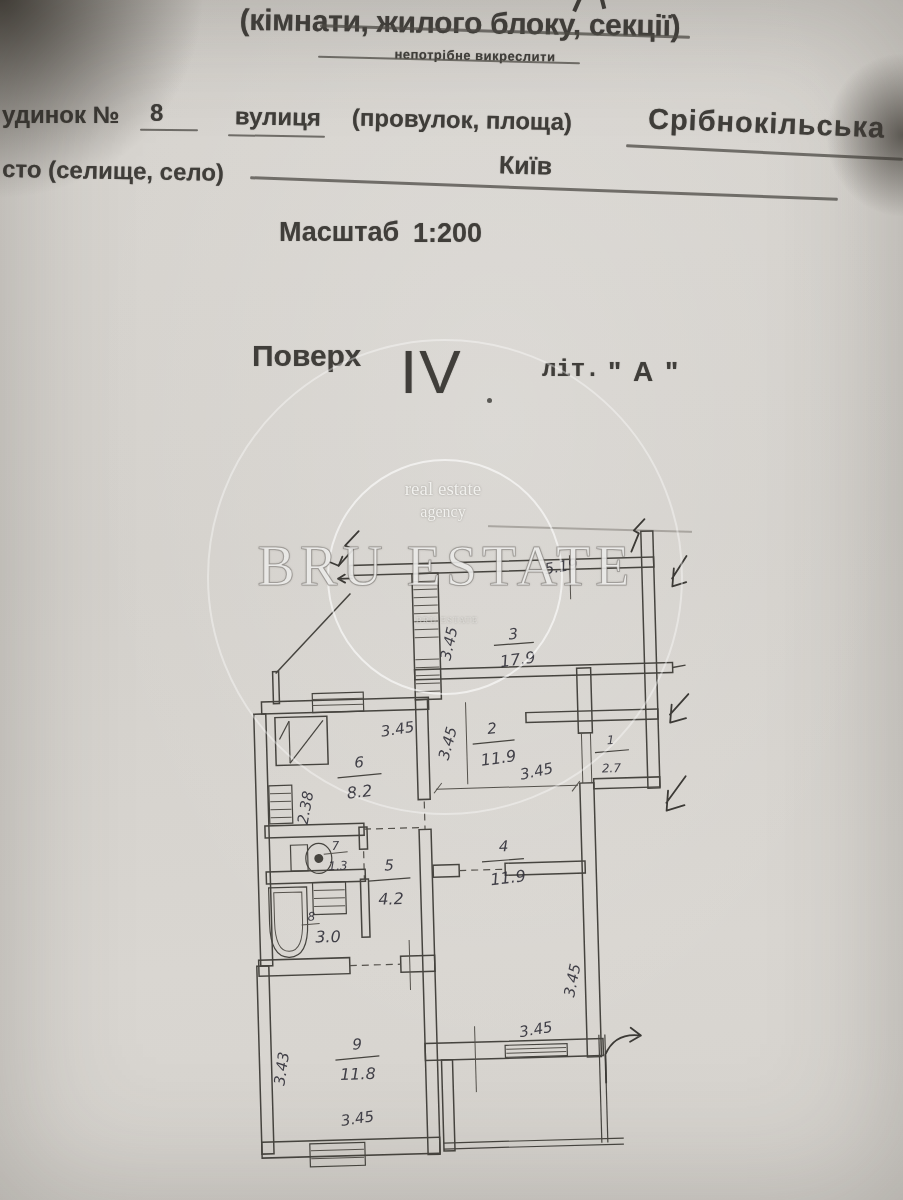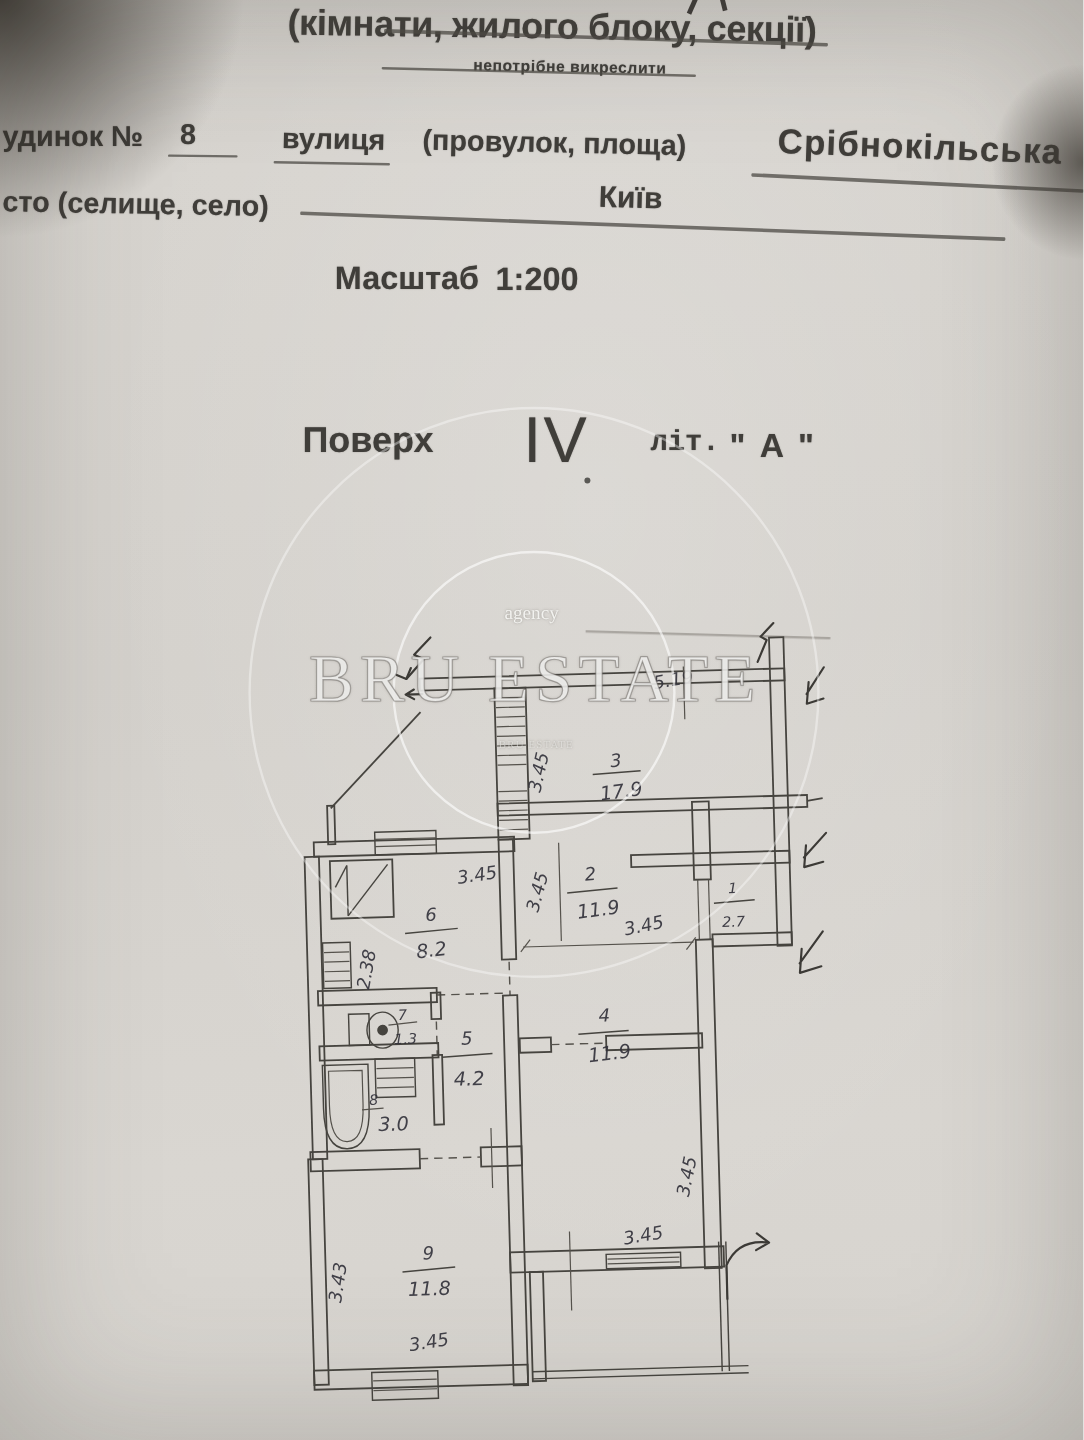--- a/index.html
+++ b/index.html
@@ -65,22 +65,22 @@
   <div class="pt" style="left:648px; top:107px; font-size:29px; font-weight:600; letter-spacing:1px; transform:rotate(2.2deg);">Срібнокільська</div>
   <div class="rule" style="left:626px; top:151px; width:277px; height:2.5px; transform:rotate(2.8deg);"></div>
 
   <div class="pt" style="left:2px; top:157px; font-size:24px; font-weight:600; transform:rotate(1deg);">сто (селище, село)</div>
   <div class="pt" style="left:499px; top:151px; font-size:25px; font-weight:600; transform:rotate(1.6deg);">Київ</div>
   <div class="rule" style="left:250px; top:187px; width:588px; height:2.5px; transform:rotate(2.1deg);"></div>
 
   <div class="pt" style="left:279px; top:217px; font-size:27px; font-weight:600;">Масштаб</div>
   <div class="pt" style="left:413px; top:218px; font-size:27px; font-weight:600;">1:200</div>
 
-  <div class="pt" style="left:252px; top:351px; font-size:30px; font-weight:600;">Поверх</div>
-  <div class="pt" style="left:436px; top:336px; font-size:54px; font-weight:500; letter-spacing:2px;">IV</div>
+  <div class="pt" style="left:252px; top:339px; font-size:30px; font-weight:600;">Поверх</div>
+  <div class="pt" style="left:400px; top:336px; font-size:62px; font-weight:500; letter-spacing:2px;">IV</div>
   <div class="pt" style="left:542px; top:356px; font-size:24px; font-weight:600;font-family:Liberation Mono, monospace;">літ.</div>
   <div class="pt" style="left:608px; top:356px; font-size:28px; font-weight:600; letter-spacing:2px;">" А "</div>
   <div class="abs" style="left:487px; top:398px; width:5px; height:5px; background:#3a3835; border-radius:50%; opacity:.8;"></div>
 
   <div class="abs" style="left:488px; top:528px; width:204px; height:2px; background:rgba(110,106,100,.45); transform:rotate(1.6deg); filter:blur(.6px);"></div>
 
   <svg class="plan-svg" width="460" height="690" viewBox="0 0 460 690">
     <g>
 
       <rect class="w" x="110" y="44" width="304" height="10"></rect>
@@ -271,20 +271,21 @@
       <text class="dim" x="292" y="260" transform="rotate(-10 292 260)">3.45</text>
       <text class="dim" x="326" y="466" transform="rotate(-77 326 466)">3.45</text>
       <text class="dim" x="284" y="518" transform="rotate(-8 284 518)">3.45</text>
       <text class="dim" x="33" y="546" transform="rotate(-80 33 546)">3.43</text>
       <text class="dim" x="103" y="602" transform="rotate(-7 103 602)">3.45</text>
     </g>
   </svg>
 
   <div class="wm-circle" style="left:207px; top:339px; width:472px; height:472px; border:2px solid rgba(255,255,255,.38);"></div>
   <div class="wm-circle" style="left:327px; top:459px; width:232px; height:232px; border:2.5px solid rgba(255,255,255,.6);"></div>
+  <div class="wm-text" style="left:343px; top:478px; width:200px; font-size:19px;">real estate</div>
   <div class="wm-text" style="left:343px; top:503px; width:200px; font-size:16px;">agency</div>
   <div class="wm-text" style="left:198px; top:534px; width:496px; font-size:56px; letter-spacing:5px; color:rgba(253,253,251,.8); -webkit-text-stroke:1px rgba(96,92,86,.45);">BRU ESTATE</div>
   <div class="wm-text" style="left:414px; top:615px; width:66px; font-size:9px; letter-spacing:1px; color:rgba(250,250,247,.5); filter:blur(.4px);">BRU ESTATE</div>
 
   <div class="shade" style="left:-70px; top:-80px; width:280px; height:300px;
               background:radial-gradient(circle at 25% 25%, rgba(38,34,28,.85), rgba(38,34,28,0) 66%);"></div>
   <div class="shade" style="right:0; top:50px; width:80px; height:170px;
               background:radial-gradient(ellipse at 100% 50%, rgba(58,54,48,.75), rgba(58,54,48,0) 68%);"></div>
   <div class="shade" style="left:0; top:0; width:903px; height:1200px;
               box-shadow:inset 0 0 130px rgba(70,65,58,.28);"></div>

